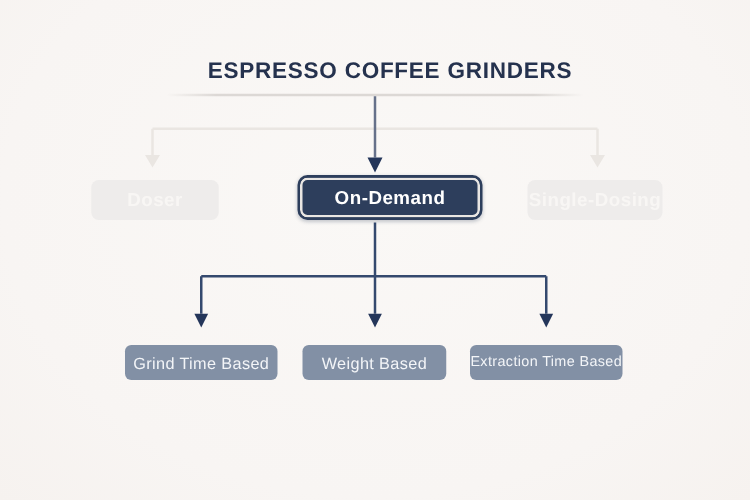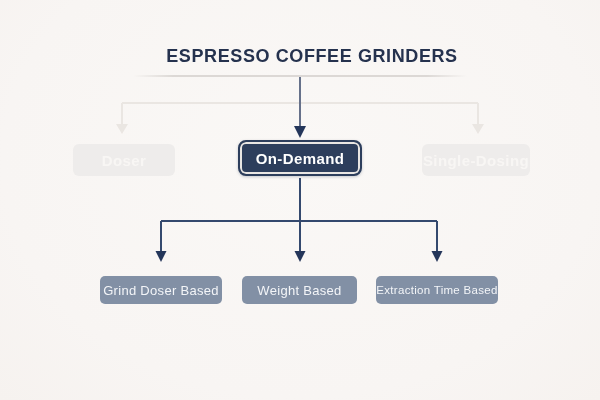--- a/index.html
+++ b/index.html
@@ -47,21 +47,21 @@
     color:var(--selectedText);
     font-weight:bold; font-size:15px; letter-spacing:0.4px;
   }
   .node.leaf {
     background:var(--leafBg);
     color:var(--leafText);
     font-size:13px; letter-spacing:0.3px;
     border-radius:5px;
   }
   #node-doser         { left:73px;  top:144px; width:102px; height:32px; }
-  #node-on-demand     { left:238px; top:140px; width:124px; height:36px; }
+  #node-on-demand     { left:238px; top:140px; width:148px; height:36px; }
   #node-single-dosing { left:422px; top:144px; width:108px; height:32px; }
   #node-grind  { left:100px; top:276px; width:122px; height:28px; }
   #node-weight { left:242px; top:276px; width:115px; height:28px; }
   #node-extraction { left:376px; top:276px; width:122px; height:28px; font-size:11.5px; }
 </style>
 </head>
 <body>
 
 <div class="canvas">
 
@@ -99,21 +99,21 @@
     <span>Doser</span>
   </div>
   <div class="node selected" id="node-on-demand">
     <span>On-Demand</span>
   </div>
   <div class="node faded" id="node-single-dosing">
     <span>Single-Dosing</span>
   </div>
 
   <div class="node leaf" id="node-grind">
-    <span>Grind Doser Based</span>
+    <span>Grind Time Based</span>
   </div>
   <div class="node leaf" id="node-extraction">
     <span>Extraction Time Based</span>
   </div>
   <div class="node leaf" id="node-weight">
     <span>Weight Based</span>
   </div>
 
 </div>
 

